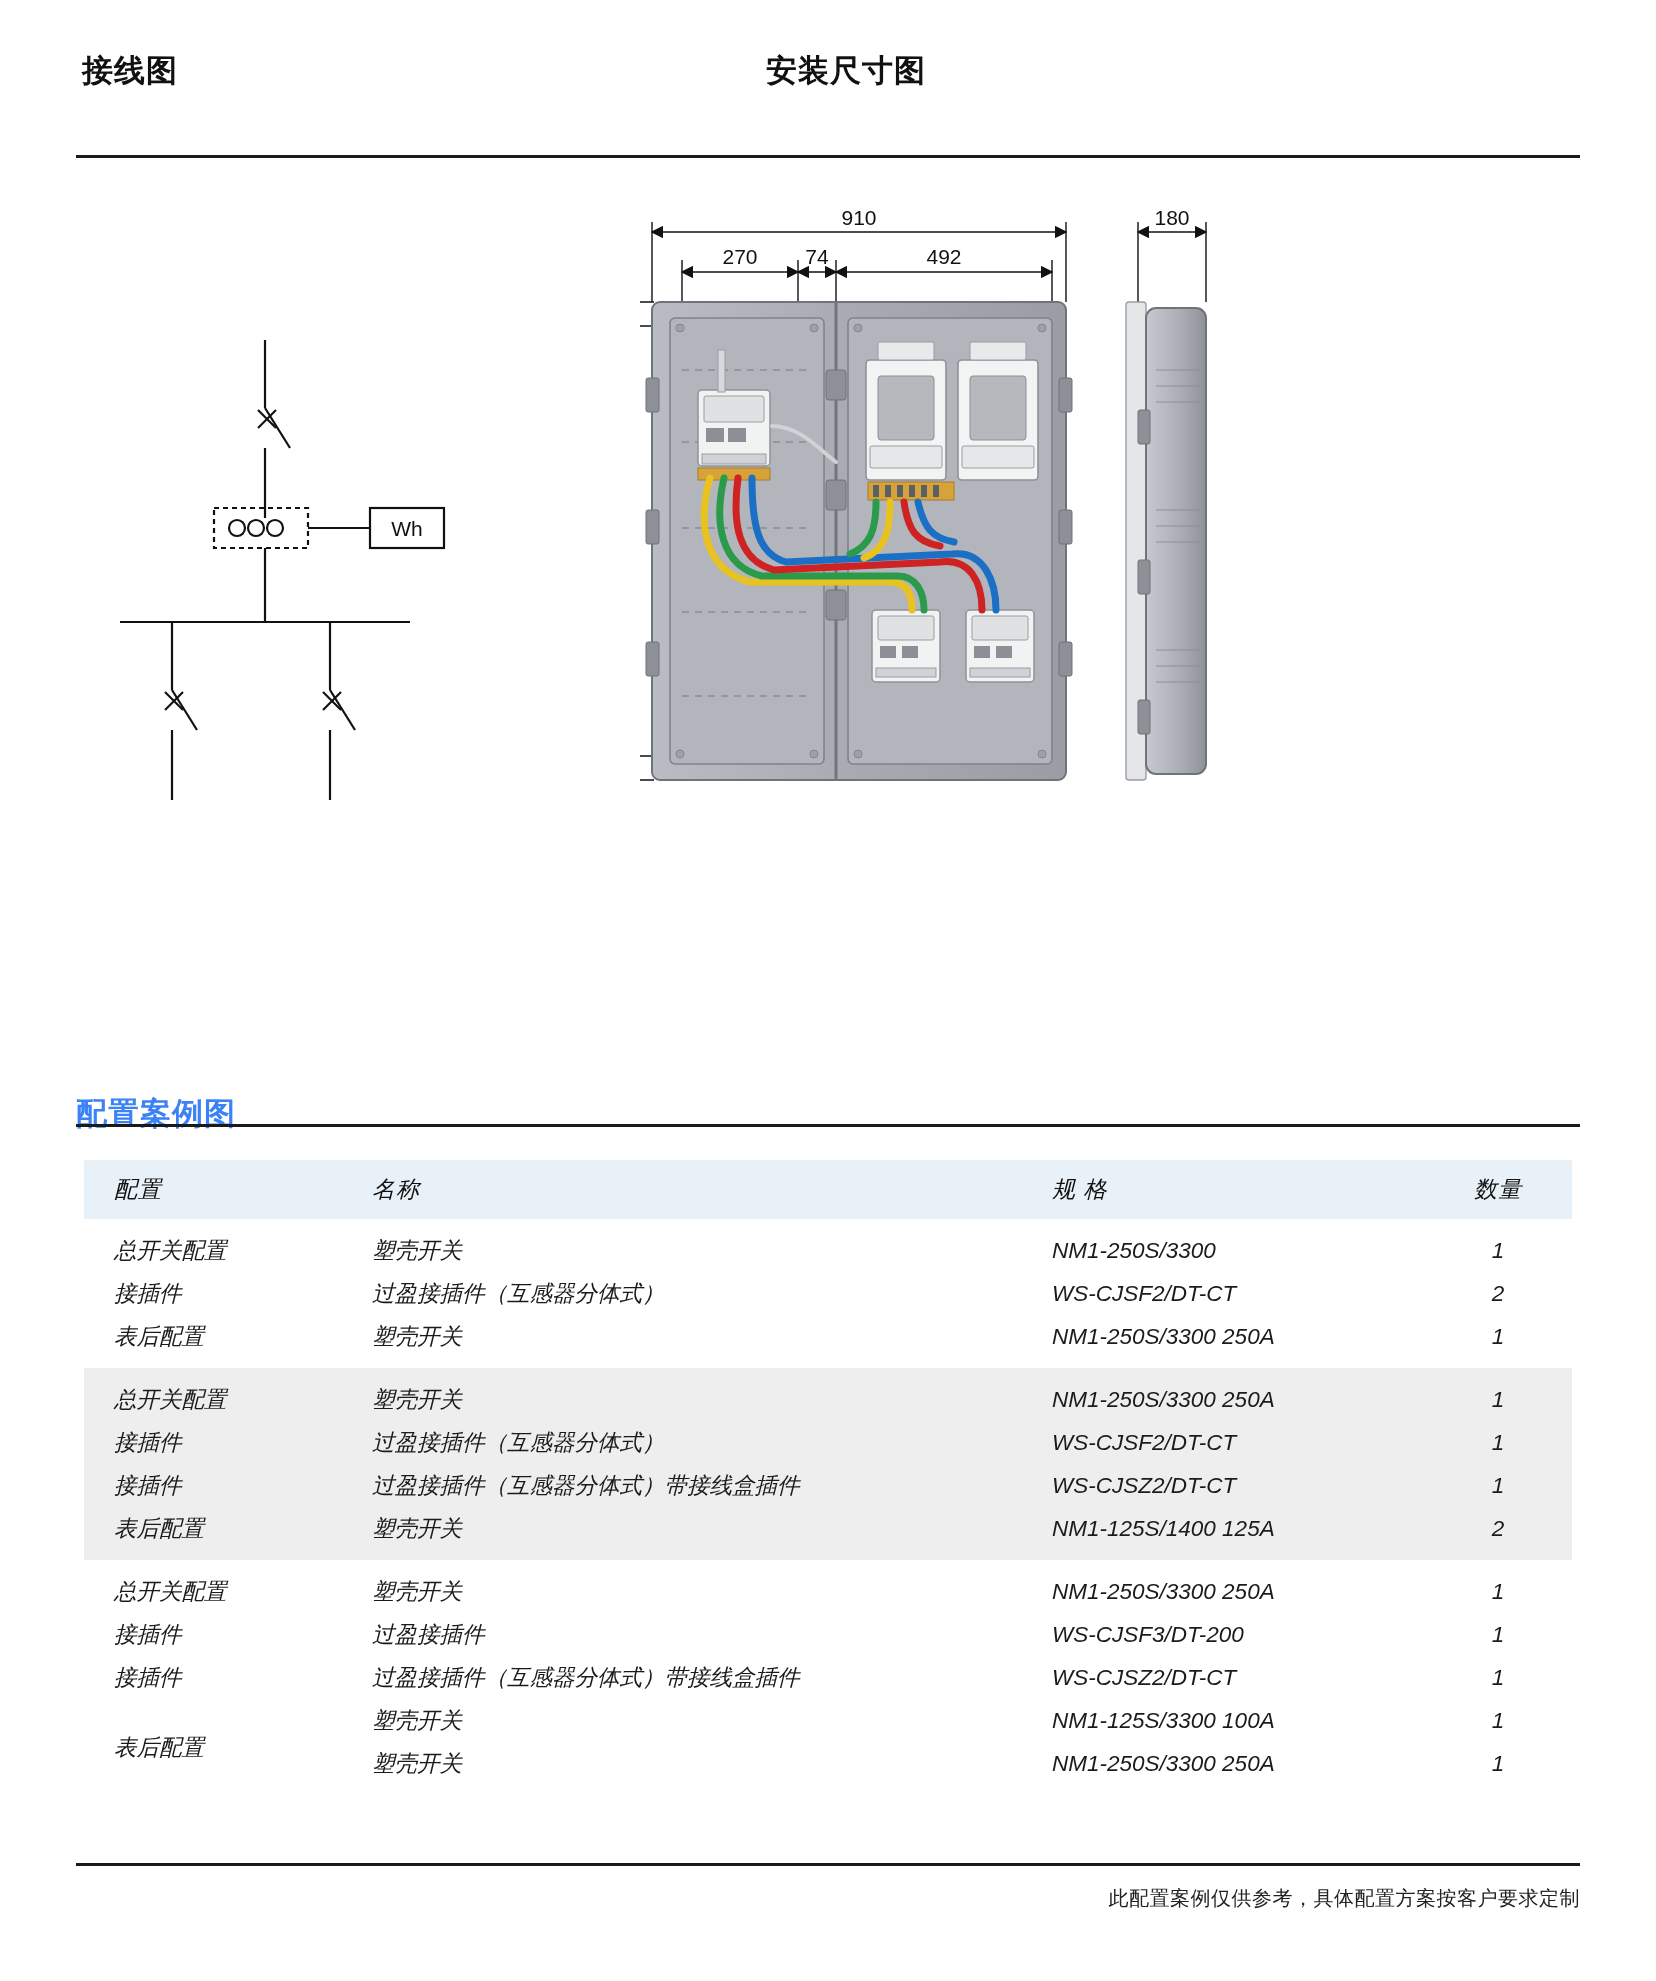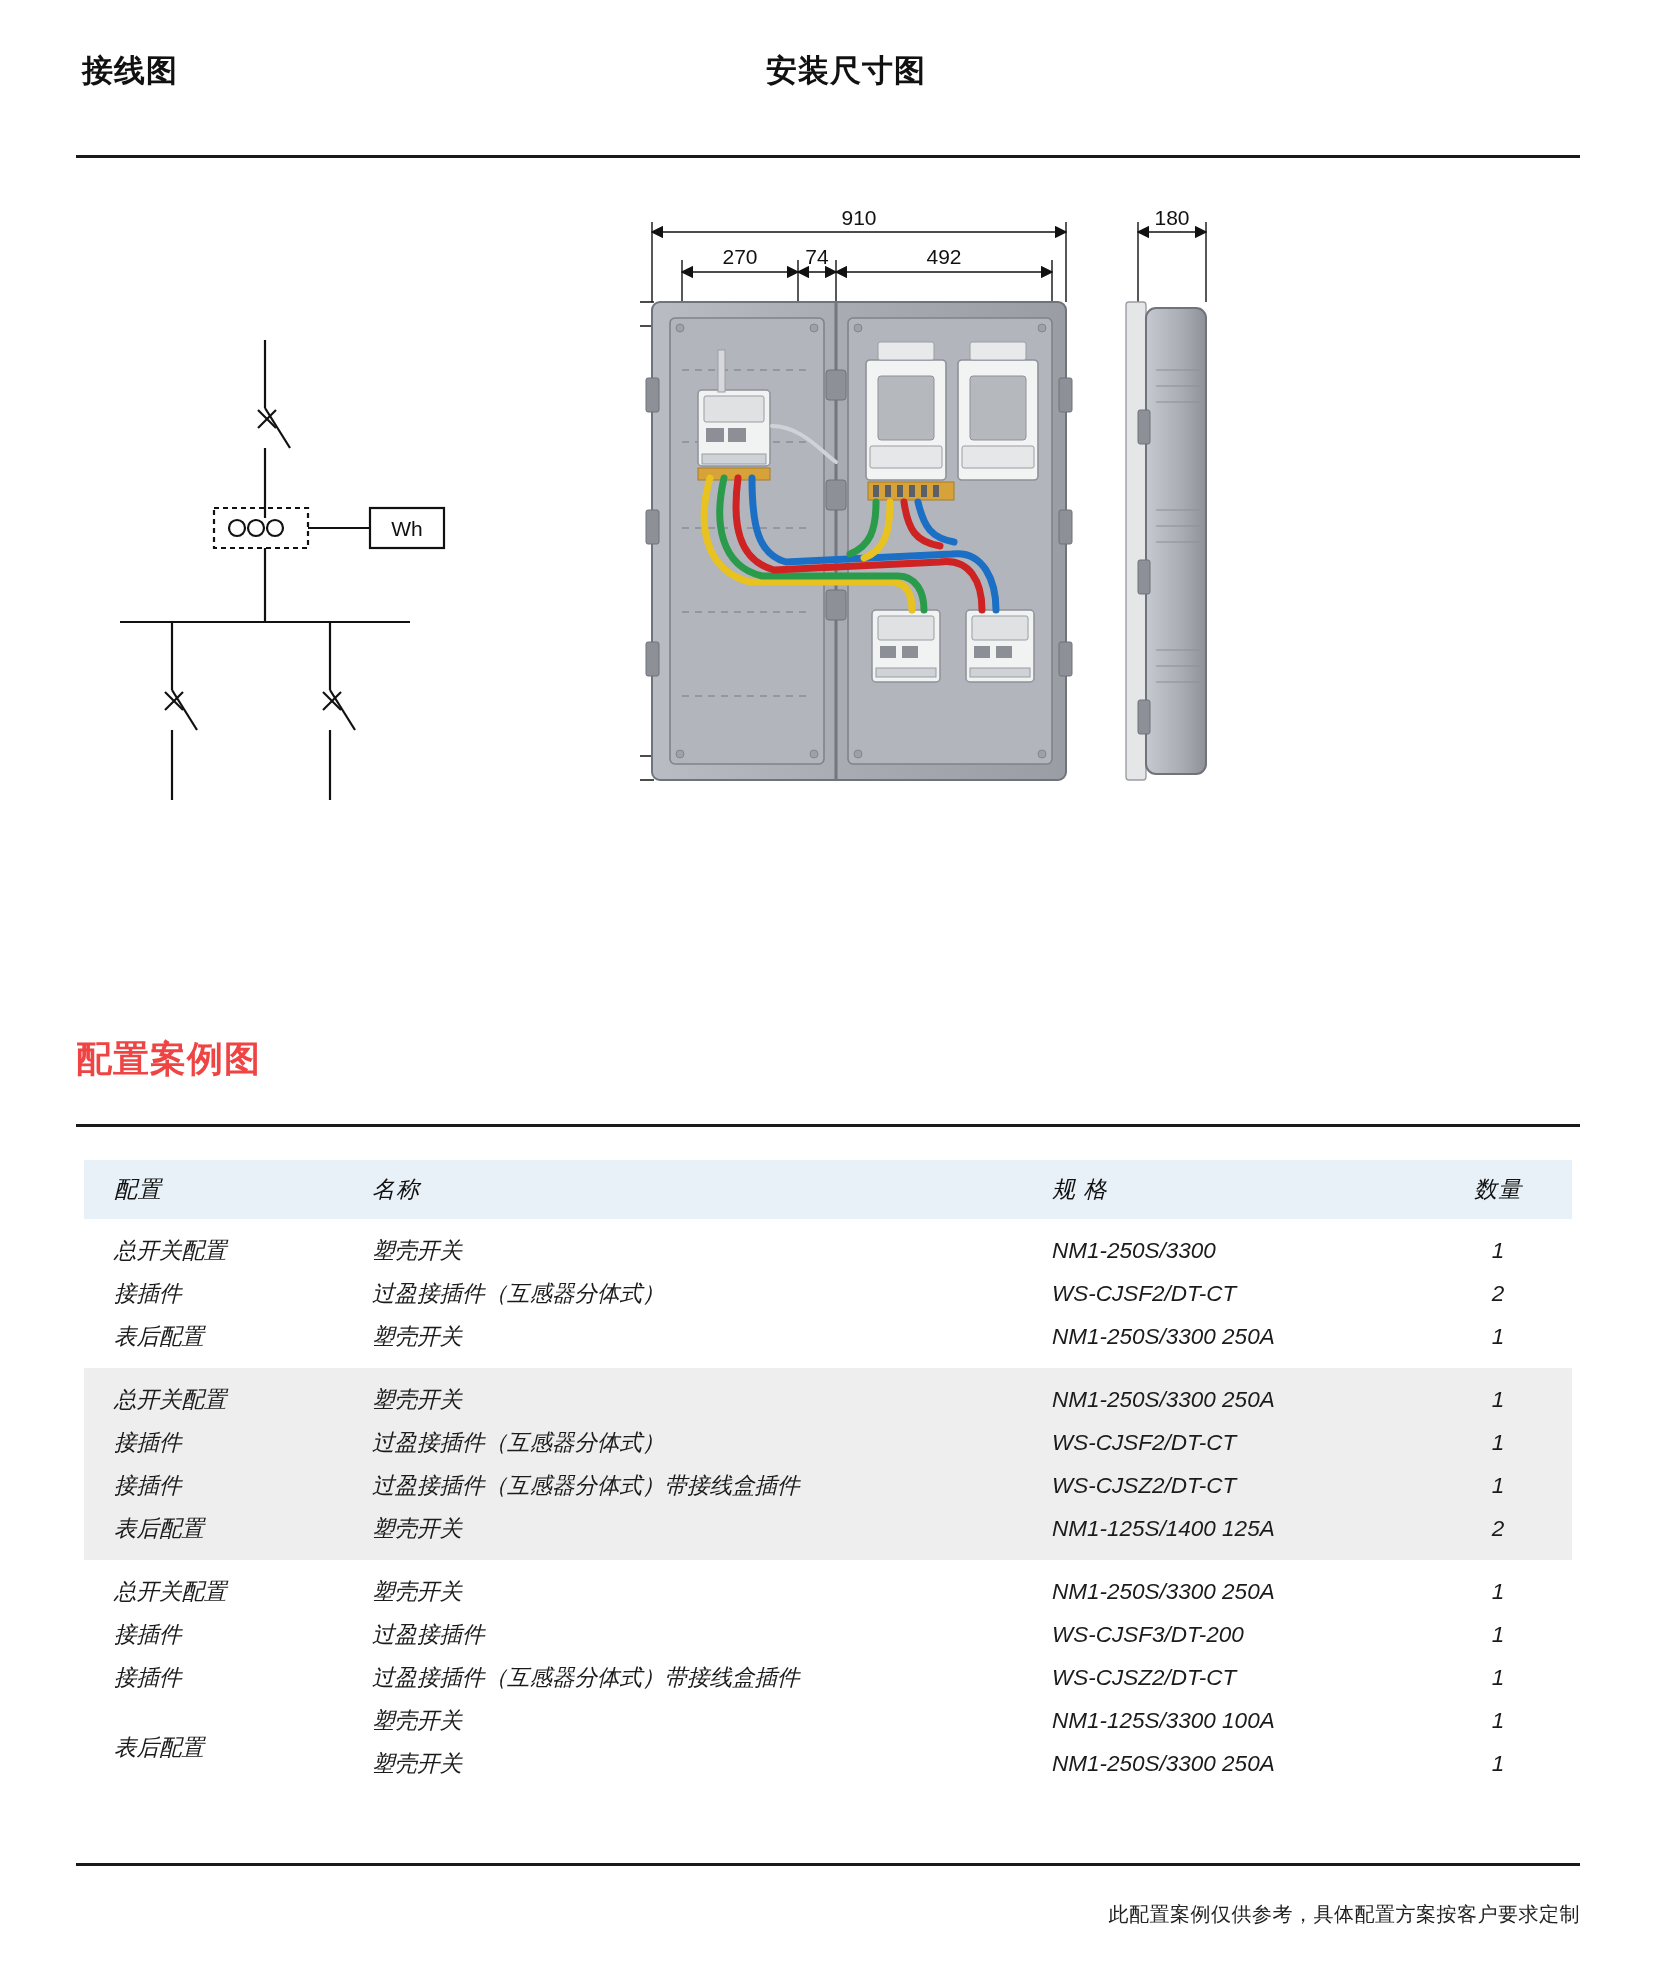--- a/index.html
+++ b/index.html
@@ -61,24 +61,24 @@
     left: 640px;
     top: 210px;
     width: 950px;
     height: 790px;
   }
 
   
   #h-config {
     position: absolute;
     left: 76px;
-    top: 1035px;
-    font-size: 36px;
+    top: 1093px;
+    font-size: 31px;
     font-weight: bold;
-    color: #ef4444;
+    color: #3b82f6;
     letter-spacing: 1px;
   }
 
   table.cfg {
     position: absolute;
     left: 84px;
     top: 1160px;
     width: 1488px;
     border-collapse: collapse;
     font-size: 22.5px;
@@ -112,21 +112,20 @@
   tr.first-in-group td { padding-top: 16px; margin-top: 6px; }
   tr.last-in-group td { padding-bottom: 16px; }
 
   .note {
     position: absolute;
     right: 76px;
     top: 1885px;
     font-size: 20px;
     color: #222;
     letter-spacing: 0.5px;
-    margin-top: 16px;
   }
   svg { display: block; }
   .lbl {
     font-family: "Liberation Sans", sans-serif;
     font-size: 21px;
     fill: #111;
   }
   .lbl-s {
     font-family: "Liberation Sans", sans-serif;
     font-size: 19px;

